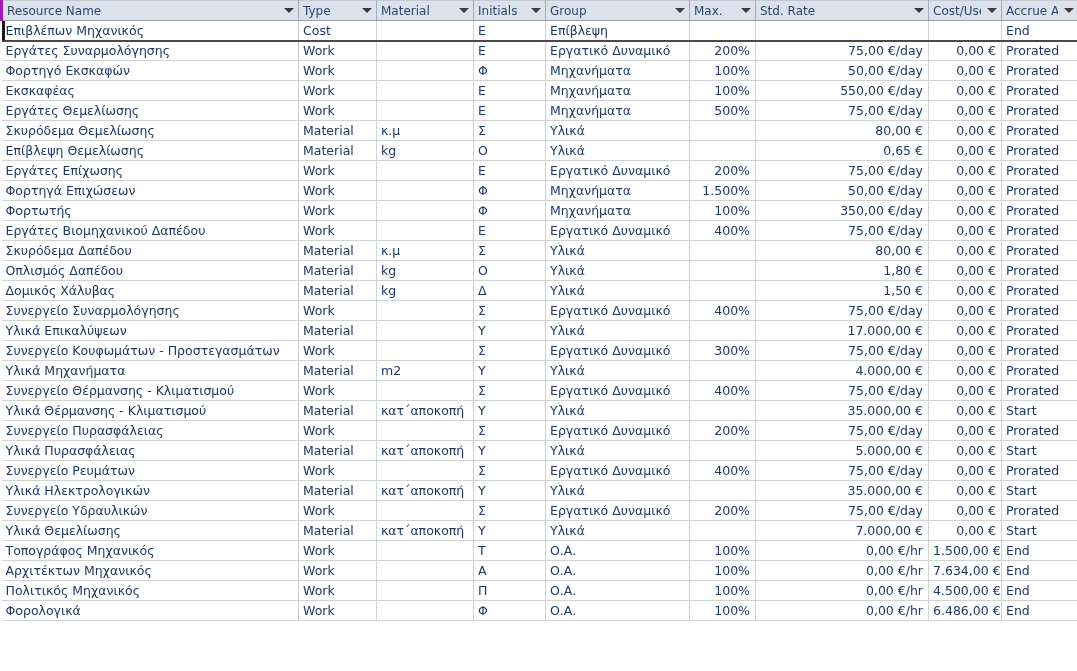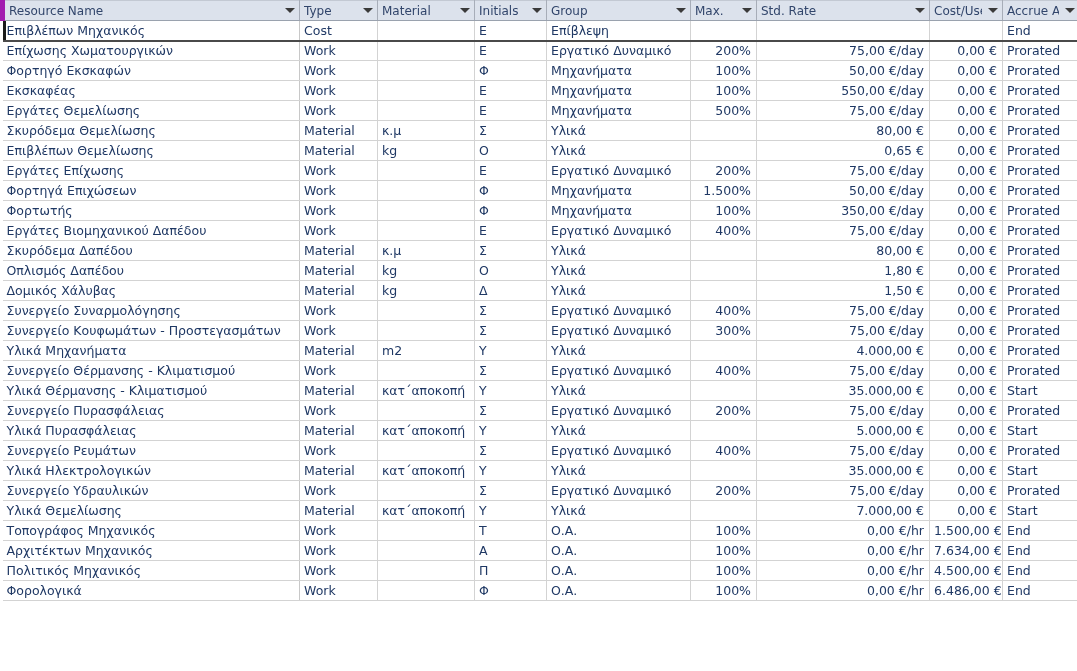--- a/index.html
+++ b/index.html
@@ -42,21 +42,21 @@
     vertical-align: middle;
     border-right: 1px solid #a7adb8;
     border-bottom: 1px solid #9aa2ae;
     border-top: 1px solid #c3c9d3;
     white-space: nowrap;
     overflow: hidden;
     position: relative;
     box-sizing: border-box;
   }
   thead th.first {
-    border-left: 5px solid #a21caf;
+    border-left: 3px solid #a21caf;
     text-align: right;
   }
   .hdr-inner {
     display: flex;
     align-items: center;
     justify-content: space-between;
     width: 100%;
     height: 100%;
   }
   .hdr-label {
@@ -194,21 +194,21 @@
           <td>Cost</td>
           <td></td>
           <td>Ε</td>
           <td>Επίβλεψη</td>
           <td class="num"></td>
           <td class="num"></td>
           <td class="num"></td>
           <td>End</td>
         </tr>
         <tr>
-          <td class="name">Επίχωσης Χωματουργικών</td>
+          <td class="name">Εργάτες Συναρμολόγησης</td>
           <td>Work</td>
           <td></td>
           <td>Ε</td>
           <td>Εργατικό Δυναμικό</td>
           <td class="num">200%</td>
           <td class="num">75,00 €/day</td>
           <td class="num">0,00 €</td>
           <td>Prorated</td>
         </tr>
         <tr>
@@ -249,21 +249,21 @@
           <td>Material</td>
           <td>κ.μ</td>
           <td>Σ</td>
           <td>Υλικά</td>
           <td class="num"></td>
           <td class="num">80,00 €</td>
           <td class="num">0,00 €</td>
           <td>Prorated</td>
         </tr>
         <tr>
-          <td class="name">Επιβλέπων Θεμελίωσης</td>
+          <td class="name">Επίβλεψη Θεμελίωσης</td>
           <td>Material</td>
           <td>kg</td>
           <td>Ο</td>
           <td>Υλικά</td>
           <td class="num"></td>
           <td class="num">0,65 €</td>
           <td class="num">0,00 €</td>
           <td>Prorated</td>
         </tr>
         <tr>
@@ -348,20 +348,31 @@
           <td>Work</td>
           <td></td>
           <td>Σ</td>
           <td>Εργατικό Δυναμικό</td>
           <td class="num">400%</td>
           <td class="num">75,00 €/day</td>
           <td class="num">0,00 €</td>
           <td>Prorated</td>
         </tr>
         <tr>
+          <td class="name">Υλικά Επικαλύψεων</td>
+          <td>Material</td>
+          <td></td>
+          <td>Υ</td>
+          <td>Υλικά</td>
+          <td class="num"></td>
+          <td class="num">17.000,00 €</td>
+          <td class="num">0,00 €</td>
+          <td>Prorated</td>
+        </tr>
+        <tr>
           <td class="name">Συνεργείο Κουφωμάτων - Προστεγασμάτων</td>
           <td>Work</td>
           <td></td>
           <td>Σ</td>
           <td>Εργατικό Δυναμικό</td>
           <td class="num">300%</td>
           <td class="num">75,00 €/day</td>
           <td class="num">0,00 €</td>
           <td>Prorated</td>
         </tr>

